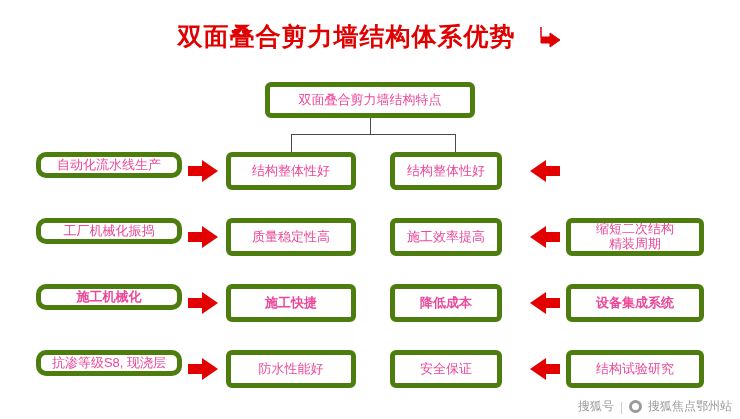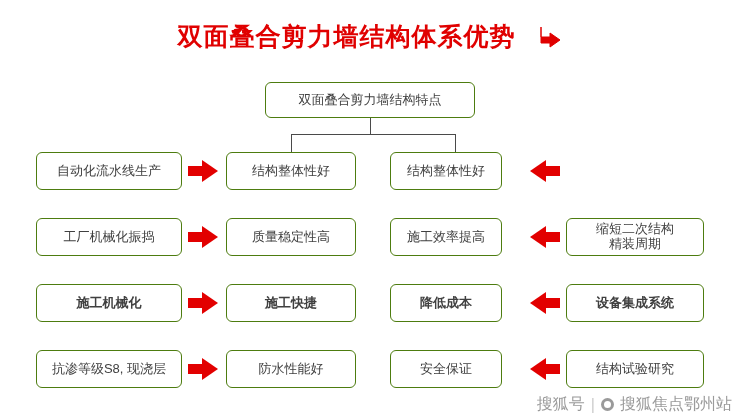--- a/index.html
+++ b/index.html
@@ -40,39 +40,39 @@
   .title-arrow {
     display: inline-block;
     width: 24px;
     height: 24px;
     position: relative;
   }
   
   .box {
     position: absolute;
     box-sizing: border-box;
-    border: 1px solid #4d7c0f;
+    border: 5px solid #4d7c0f;
     border-radius: 6px;
     background: #ffffff;
     display: flex;
     align-items: center;
     justify-content: center;
     text-align: center;
     font-size: 13px;
-    color: #404040;
+    color: #ec4899;
     line-height: 1.25;
     padding: 2px 4px;
   }
   .box-top {
     left: 265px;
     top: 82px;
     width: 210px;
     height: 36px;
   }
-  .col-left   { left: 36px;  width: 146px; height: 38px; }
+  .col-left   { left: 36px;  width: 146px; height: 26px; border-radius: 10px; }
   .col-mid-l  { left: 226px; width: 130px; height: 38px; }
   .col-mid-r  { left: 390px; width: 112px; height: 38px; }
   .col-right  { left: 566px; width: 138px; height: 38px; }
 
   .row1 { top: 152px; }
   .row2 { top: 218px; }
   .row3 { top: 284px; font-weight: bold; }
   .row4 { top: 350px; }
 
   .two-line { line-height: 1.15; }
@@ -130,21 +130,21 @@
   .a-right-4 { left: 530px; top: 358px; }
 
   
   .footer {
     position: absolute;
     right: 8px;
     bottom: 4px;
     display: flex;
     align-items: center;
     gap: 6px;
-    font-size: 16px;
+    font-size: 12px;
     color: #9a9a9a;
   }
   .footer .sep {
     color: #cccccc;
   }
   .sohu-badge {
     display: inline-flex;
     align-items: center;
     gap: 3px;
   }

